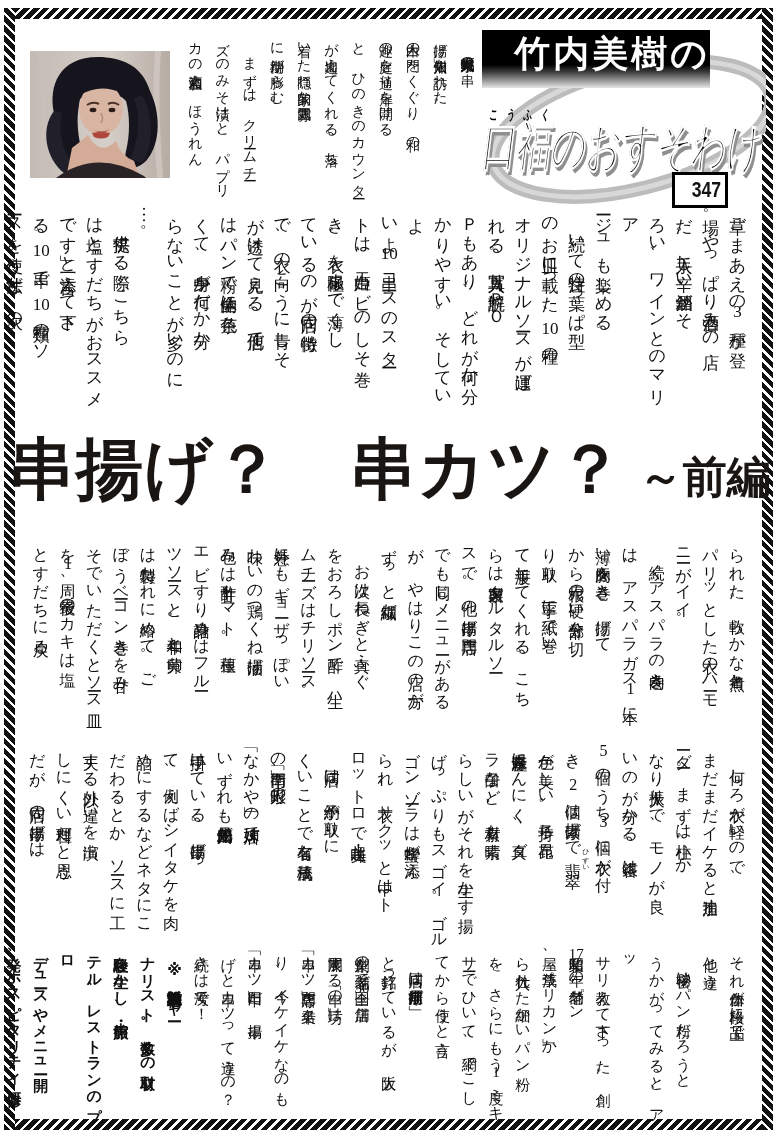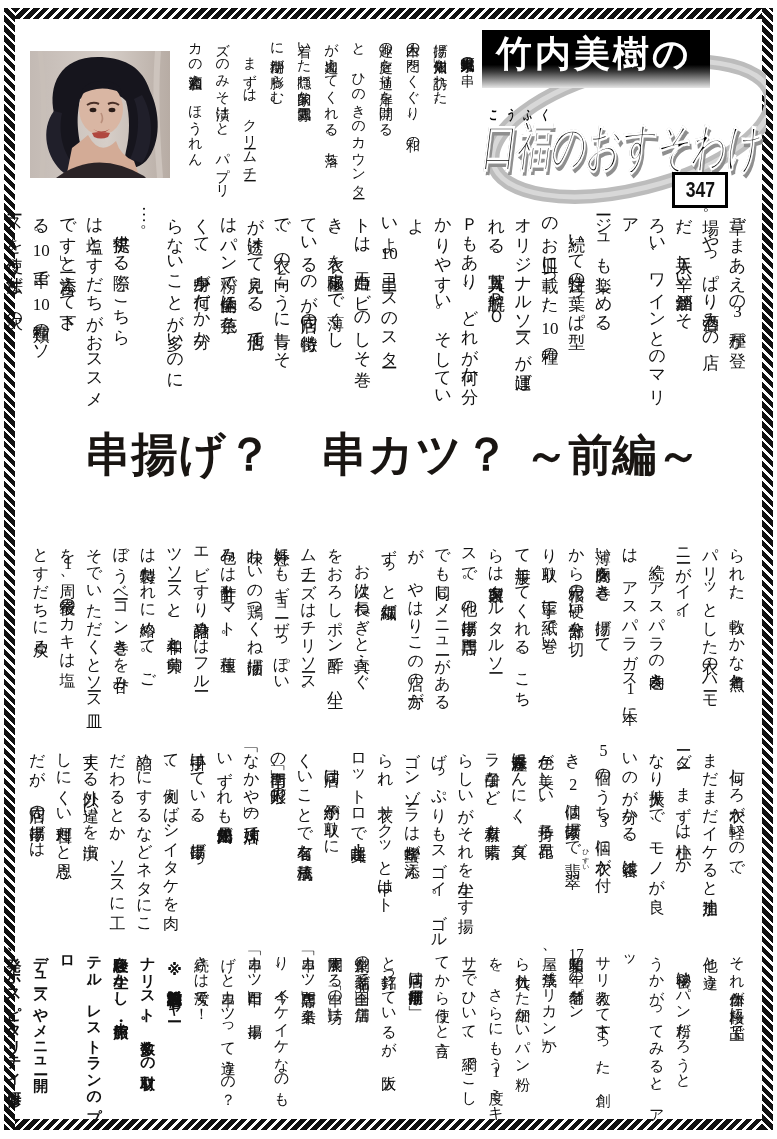--- a/index.html
+++ b/index.html
@@ -24,40 +24,40 @@
   .vband ruby rt{font-size:7px;letter-spacing:0;}
   .bA{left:181px;top:33px;width:300px;height:168px;font-size:14px;line-height:27.2px;}
   .bB{left:27px;top:206px;width:723px;height:200px;font-size:17px;line-height:26.78px;}
   .bC{left:27px;top:537px;width:723px;height:205px;font-size:16px;line-height:26.78px;}
   .bD{left:27px;top:742px;width:723px;height:200px;font-size:16px;line-height:26.78px;}
   .bE{left:27px;top:946px;width:723px;height:184px;font-size:15px;line-height:26.78px;}
 
   
   .headline{position:absolute;left:0;right:0;top:424px;height:96px;text-align:center;
             white-space:nowrap;font-weight:bold;color:#191512;}
-  .hl-main{font-size:46px;letter-spacing:1px;margin-left:8px;}
+  .hl-main{font-size:67px;letter-spacing:1px;margin-left:8px;}
   .hl-sub{font-size:44px;margin-left:10px;}
 
   
   .hgroup{position:absolute;left:482px;top:24px;width:284px;height:182px;}
   .swoosh{position:absolute;left:0;top:0;z-index:0;}
   .banner{position:absolute;left:0;top:6px;width:228px;height:58px;z-index:1;
           background:linear-gradient(180deg,#000 0 60%,#3a3a3a 72%,#8a8a8a 85%,#e6e6e6 100%);
-          display:flex;align-items:flex-start;padding-left:14px;box-sizing:border-box;}
+          display:flex;align-items:flex-start;padding-left:14px;box-sizing:border-box;justify-content:flex-end;}
   .banner .aname{color:#fff;font-family:"Liberation Sans","DejaVu Sans",sans-serif;
           font-weight:bold;font-size:36px;letter-spacing:3px;line-height:48px;}
   .ctitle{position:absolute;left:2px;top:84px;z-index:2;white-space:nowrap;
           font-family:"Liberation Sans","DejaVu Sans",sans-serif;font-weight:bold;
           font-size:52px;line-height:1.1;color:#000;
           transform:skewX(-7deg) scaleX(0.66);transform-origin:0 50%;
           -webkit-text-stroke:1px #fff;text-shadow:4px 4px 0 #8f8f8f;}
   .ctitle rt{font-size:13px;font-weight:bold;letter-spacing:6px;
           -webkit-text-stroke:0;text-shadow:none;}
   .numbox{position:absolute;left:190px;top:148px;width:50px;height:30px;z-index:2;
-          border:3px solid #000;background:#fff;display:flex;align-items:center;justify-content:center;}
+          border:3px solid #000;background:#fff;display:flex;align-items:center;justify-content:flex-end;}
   .numbox span{font-family:"Liberation Sans","DejaVu Sans",sans-serif;font-weight:bold;
           font-size:22px;transform:scaleX(0.8);}
 
   
   .photo{position:absolute;left:30px;top:51px;width:140px;height:127px;overflow:hidden;}
 </style>
 </head>
 <body>
 
 <div class="page">

